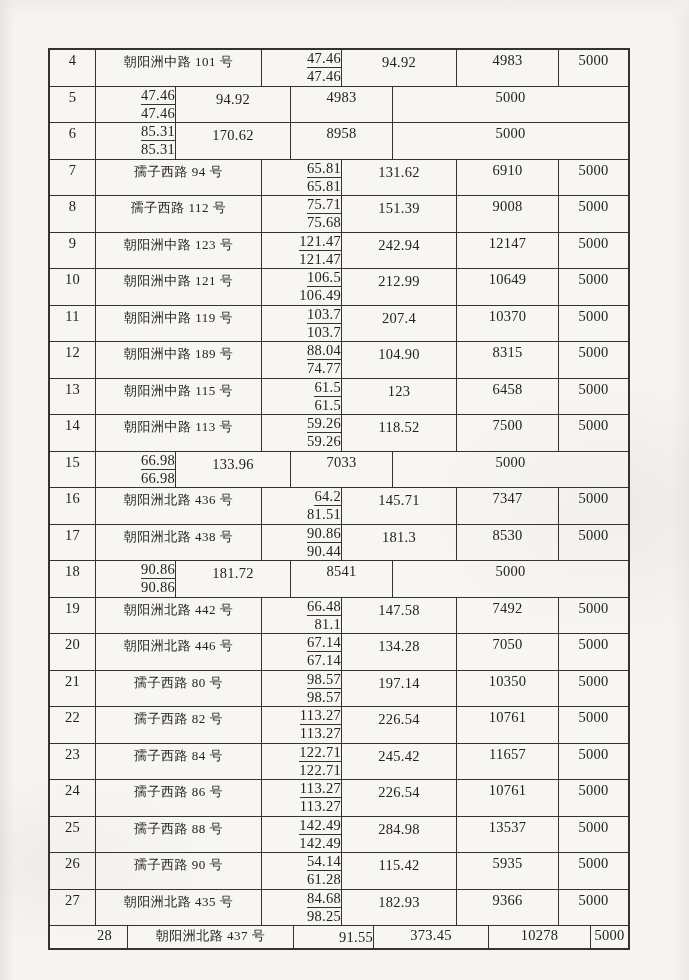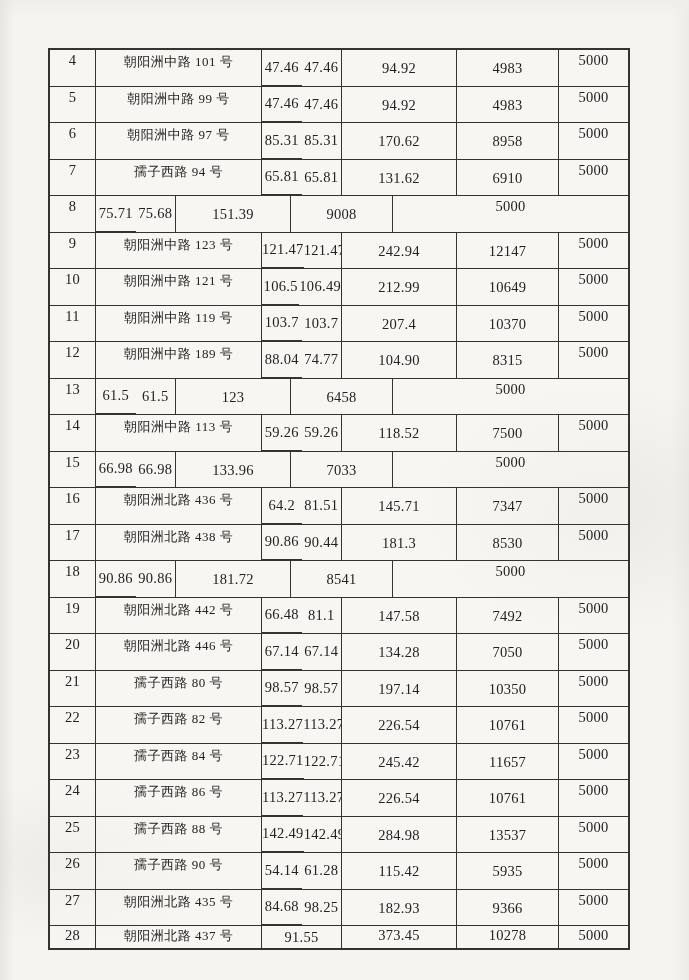--- a/index.html
+++ b/index.html
@@ -32,34 +32,35 @@
     background: rgba(250, 249, 246, 0.45);
   }
   .row {
     display: flex;
     height: 36.5px;
     border-bottom: 1px solid #35332f;
     box-sizing: border-box;
   }
   .row:last-child {
     border-bottom: none;
+    margin-left: 32px;
   }
   .row.single {
     height: 22px;
   }
   .cell {
     box-sizing: border-box;
     text-align: center;
     overflow: hidden;
   }
   .c-num    { width: 46px;  border-right: 1px solid #35332f; padding-top: 2px; }
   .c-addr   { width: 166px; border-right: 1px solid #35332f; padding-top: 3px; }
-  .c-areas  { width: 80px;  border-right: 1px solid #35332f; display: flex; flex-direction: row; }
-  .c-total  { width: 115px; border-right: 1px solid #35332f; padding-top: 10px; }
-  .c-amount { width: 102px; border-right: 1px solid #35332f; padding-top: 10px; }
+  .c-areas  { width: 80px;  border-right: 1px solid #35332f; display: flex; flex-direction: column; align-items: flex-end; }
+  .c-total  { width: 115px; border-right: 1px solid #35332f; padding-top: 4px; }
+  .c-amount { width: 102px; border-right: 1px solid #35332f; padding-top: 2px; }
   .c-flat   { flex: 1; padding-top: 2px; }
 
   .half {
     flex: 1;
     display: flex;
     align-items: center;
     justify-content: center;
     box-sizing: border-box;
   }
   .half-top {
@@ -98,33 +99,31 @@
       <div class="half half-top num-text">47.46</div>
       <div class="half half-bottom num-text">47.46</div>
     </div>
     <div class="cell c-total num-text">94.92</div>
     <div class="cell c-amount num-text">4983</div>
     <div class="cell c-flat num-text">5000</div>
   </div>
 
   <div class="row">
     <div class="cell c-num num-text">5</div>
-    <div class="cell c-addr addr-text">朝阳洲中路 99 号</div>
     <div class="cell c-areas">
       <div class="half half-top num-text">47.46</div>
       <div class="half half-bottom num-text">47.46</div>
     </div>
     <div class="cell c-total num-text">94.92</div>
     <div class="cell c-amount num-text">4983</div>
     <div class="cell c-flat num-text">5000</div>
   </div>
 
   <div class="row">
     <div class="cell c-num num-text">6</div>
-    <div class="cell c-addr addr-text">朝阳洲中路 97 号</div>
     <div class="cell c-areas">
       <div class="half half-top num-text">85.31</div>
       <div class="half half-bottom num-text">85.31</div>
     </div>
     <div class="cell c-total num-text">170.62</div>
     <div class="cell c-amount num-text">8958</div>
     <div class="cell c-flat num-text">5000</div>
   </div>
 
   <div class="row">
@@ -134,20 +133,21 @@
       <div class="half half-top num-text">65.81</div>
       <div class="half half-bottom num-text">65.81</div>
     </div>
     <div class="cell c-total num-text">131.62</div>
     <div class="cell c-amount num-text">6910</div>
     <div class="cell c-flat num-text">5000</div>
   </div>
 
   <div class="row">
     <div class="cell c-num num-text">8</div>
+    <div class="cell c-addr addr-text">孺子西路 112 号</div>
     <div class="cell c-areas">
       <div class="half half-top num-text">75.71</div>
       <div class="half half-bottom num-text">75.68</div>
     </div>
     <div class="cell c-total num-text">151.39</div>
     <div class="cell c-amount num-text">9008</div>
     <div class="cell c-flat num-text">5000</div>
   </div>
 
   <div class="row">
@@ -193,20 +193,21 @@
       <div class="half half-top num-text">88.04</div>
       <div class="half half-bottom num-text">74.77</div>
     </div>
     <div class="cell c-total num-text">104.90</div>
     <div class="cell c-amount num-text">8315</div>
     <div class="cell c-flat num-text">5000</div>
   </div>
 
   <div class="row">
     <div class="cell c-num num-text">13</div>
+    <div class="cell c-addr addr-text">朝阳洲中路 115 号</div>
     <div class="cell c-areas">
       <div class="half half-top num-text">61.5</div>
       <div class="half half-bottom num-text">61.5</div>
     </div>
     <div class="cell c-total num-text">123</div>
     <div class="cell c-amount num-text">6458</div>
     <div class="cell c-flat num-text">5000</div>
   </div>
 
   <div class="row">

